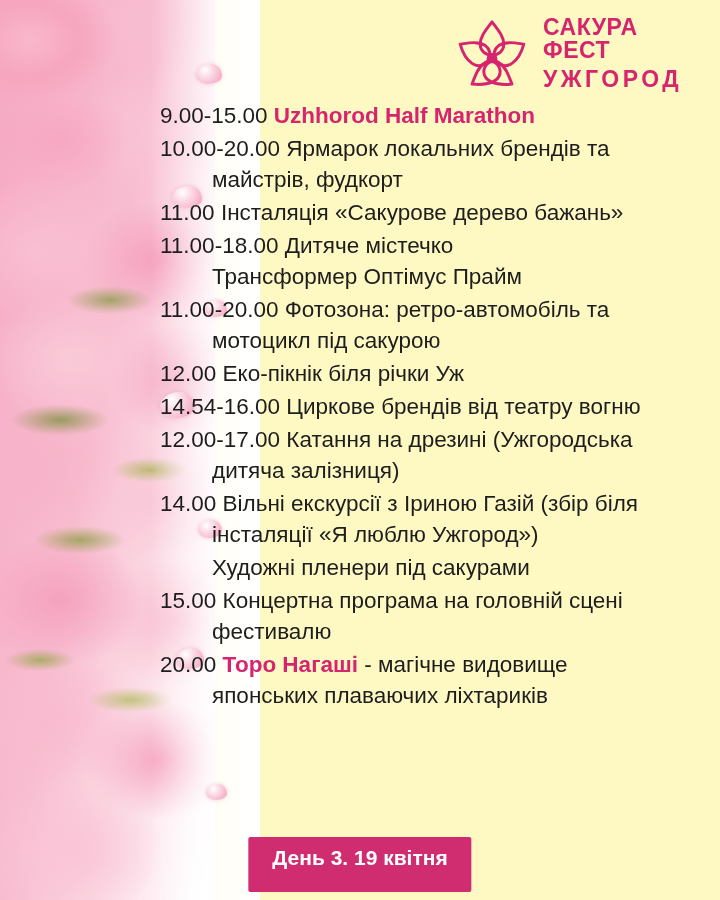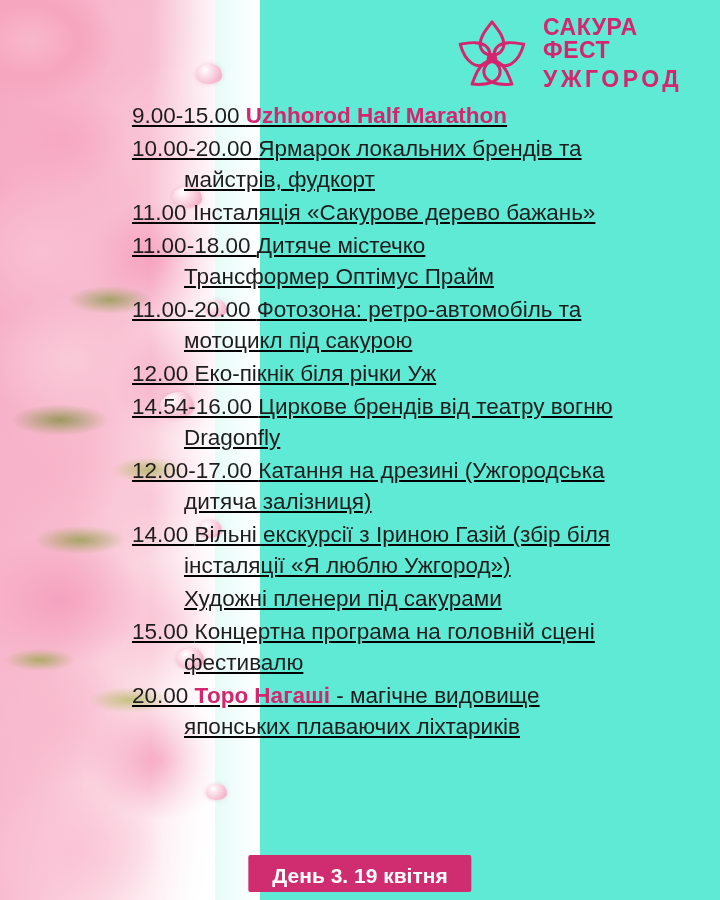--- a/index.html
+++ b/index.html
@@ -11,21 +11,21 @@
     height: 900px;
     font-family: "Liberation Sans", sans-serif;
     background: #ffffff;
     overflow: hidden;
     position: relative;
   }
 
   .poster {
     position: absolute;
     inset: 0;
-    background: #5eead4;
+    background: #fef9c3;
     overflow: hidden;
   }
 
   
   .floral {
     position: absolute;
     left: 0;
     top: 0;
     width: 215px;
     height: 900px;
@@ -109,24 +109,23 @@
     color: #d6246e;
     font-size: 23px;
     font-weight: bold;
     letter-spacing: 3.5px;
     margin-top: 6px;
   }
 
   
   .schedule {
     position: absolute;
-    left: 132px;
+    left: 160px;
     top: 100px;
     width: 556px;
-    text-decoration: underline;
   }
   .entry {
     font-size: 22.5px;
     line-height: 31px;
     color: #1d1d1d;
     margin-bottom: 2px;
     white-space: pre-wrap;
   }
   .entry .time {
     color: #1d1d1d;
@@ -143,21 +142,21 @@
   
   .footer-badge {
     position: absolute;
     left: 50%;
     transform: translateX(-50%);
     bottom: 8px;
     background: #cf2d6f;
     color: #ffffff;
     font-size: 21px;
     font-weight: bold;
-    padding: 9px 24px 4px 24px;
+    padding: 9px 24px 22px 24px;
     border-radius: 2px;
     white-space: nowrap;
   }
 </style>
 </head>
 <body>
 
 <div class="poster">
 
   <div class="floral"></div>
@@ -190,21 +189,21 @@
     </div>
   </div>
 
   <div class="schedule">
       <div class="entry"><span class="time">9.00-15.00 </span><span class="hl">Uzhhorod Half Marathon</span></div>
       <div class="entry"><span class="time">10.00-20.00 </span><span>Ярмарок локальних брендів та</span><span class="cont">майстрів, фудкорт</span></div>
       <div class="entry"><span class="time">11.00 </span><span>Інсталяція «Сакурове дерево бажань»</span></div>
       <div class="entry"><span class="time">11.00-18.00 </span><span>Дитяче містечко</span><span class="cont">Трансформер Оптімус Прайм</span></div>
       <div class="entry"><span class="time">11.00-20.00 </span><span>Фотозона: ретро-автомобіль та</span><span class="cont">мотоцикл під сакурою</span></div>
       <div class="entry"><span class="time">12.00 </span><span>Еко-пікнік біля річки Уж</span></div>
-      <div class="entry"><span class="time">14.54-16.00 </span><span>Циркове брендів від театру вогню</span><span class="cont">Dragonfly</span></div>
+      <div class="entry"><span class="time">14.54-16.00 </span><span>Циркове брендів від театру вогню</span></div>
       <div class="entry"><span class="time">12.00-17.00 </span><span>Катання на дрезині (Ужгородська</span><span class="cont">дитяча залізниця)</span></div>
       <div class="entry"><span class="time">14.00 </span><span>Вільні екскурсії з Іриною Газій (збір біля</span><span class="cont">інсталяції «Я люблю Ужгород»)</span></div>
       <div class="entry"><span class="cont">Художні пленери під сакурами</span></div>
       <div class="entry"><span class="time">15.00 </span><span>Концертна програма на головній сцені</span><span class="cont">фестивалю</span></div>
       <div class="entry"><span class="time">20.00 </span><span class="hl">Торо Нагаші</span><span> - магічне видовище</span><span class="cont">японських плаваючих ліхтариків</span></div>
     </div>
 
   <div class="footer-badge">День 3. 19 квітня</div>
 
 </div>

